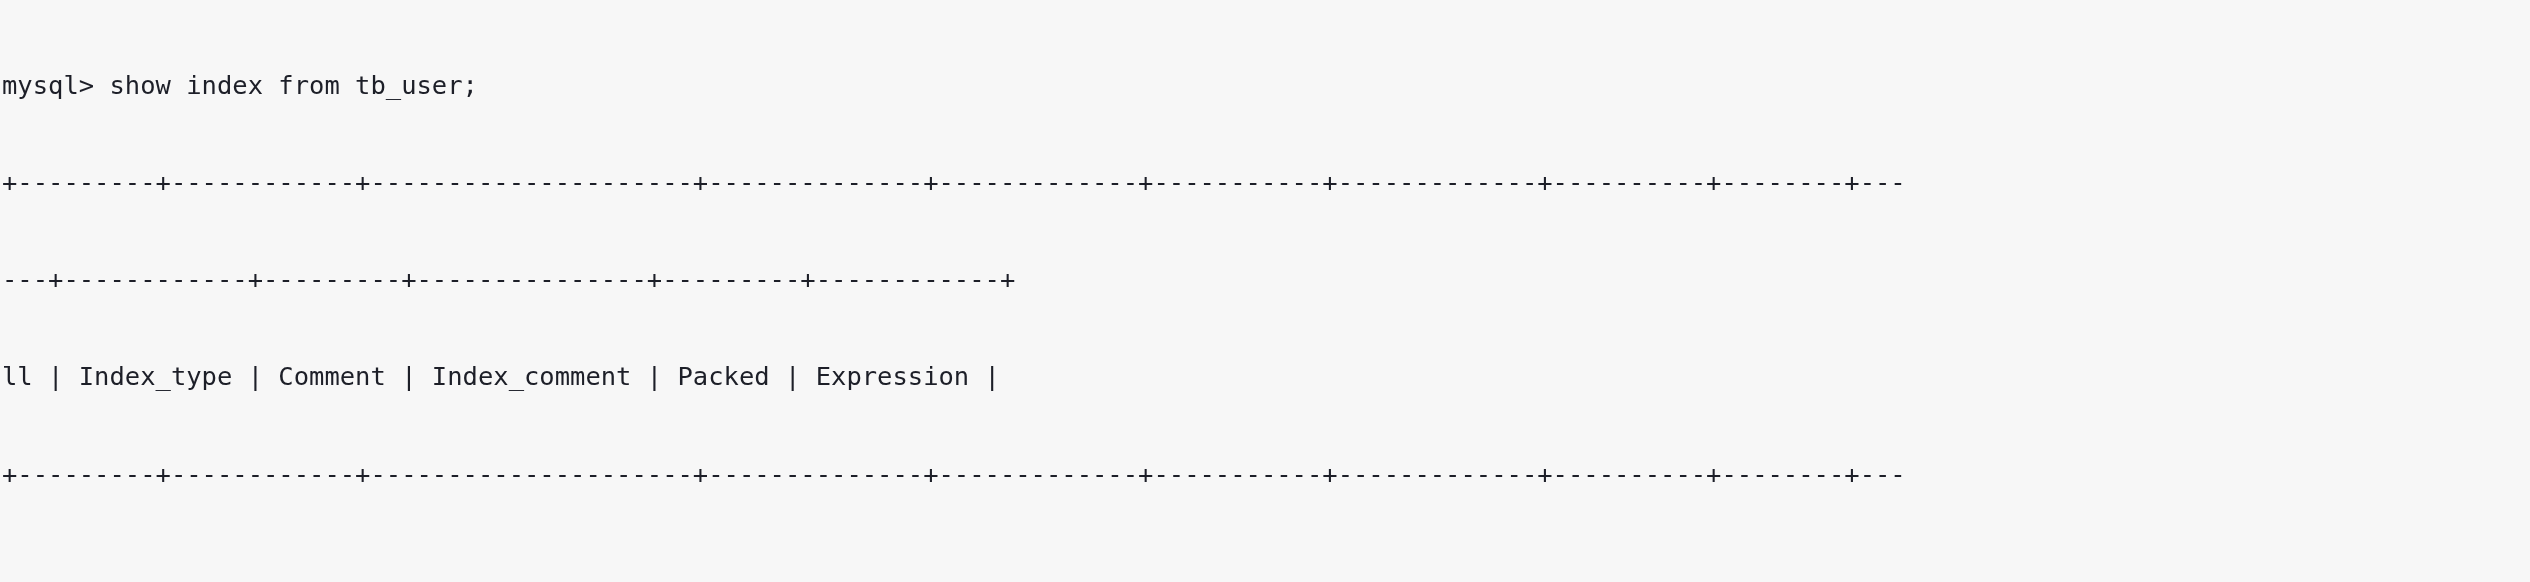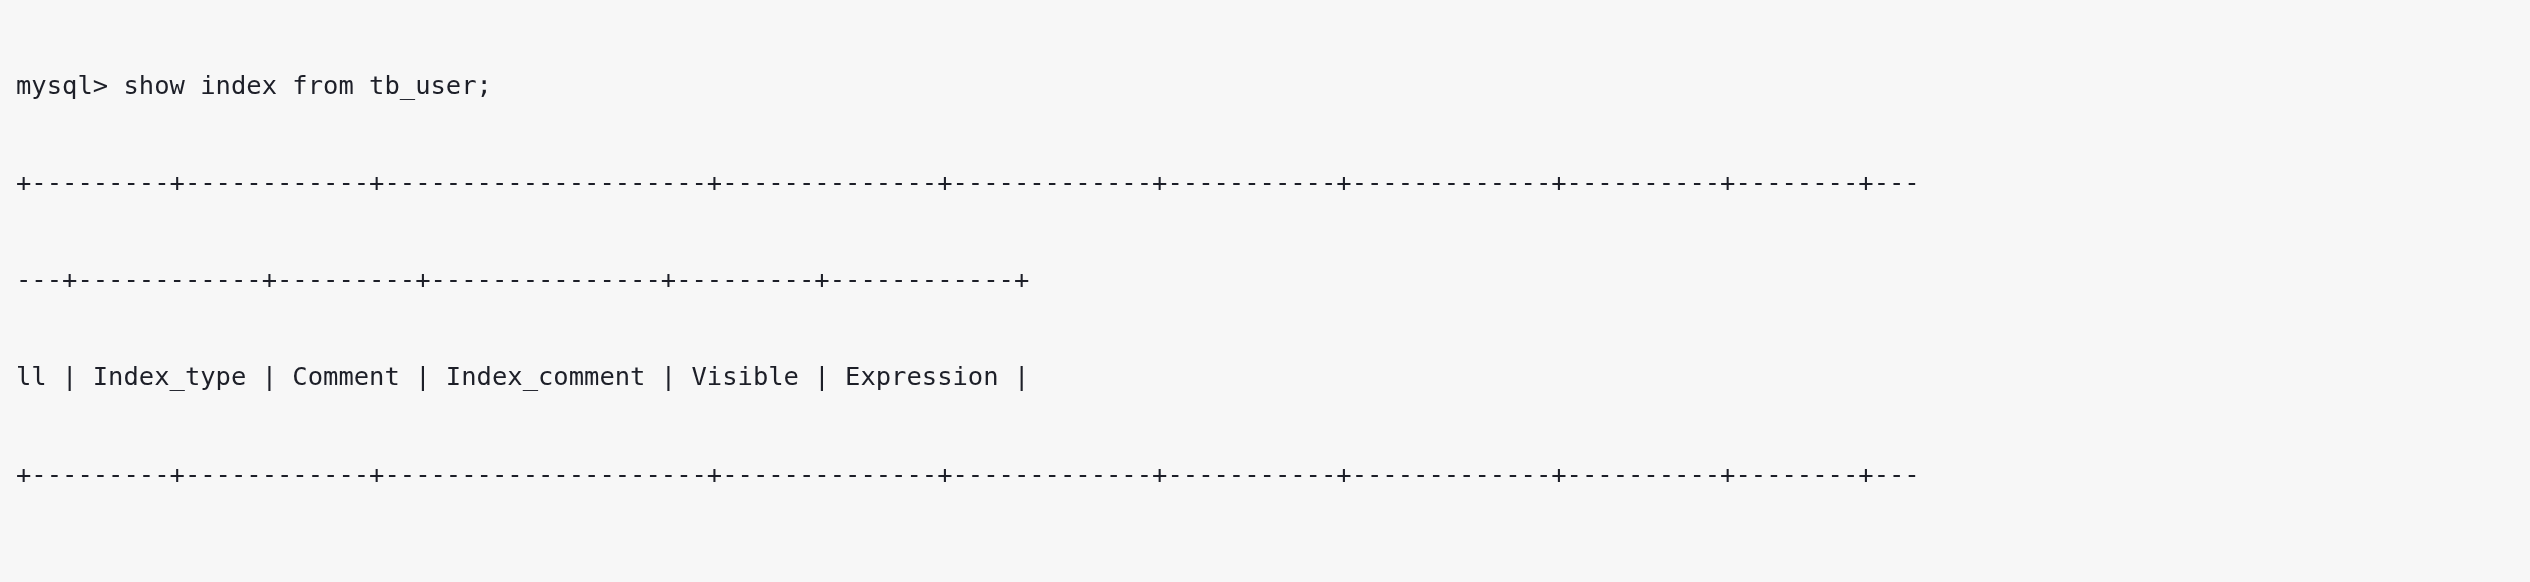--- a/index.html
+++ b/index.html
@@ -12,21 +12,21 @@
     height: 582px;
     overflow: hidden;
     font-family: "DejaVu Sans Mono", "Liberation Mono", monospace;
   }
   #terminal {
     width: 2530px;
     height: 582px;
     background: #f7f7f7;
     color: #1d1f28;
     box-sizing: border-box;
-    padding: 4px 0 0 16px;
+    padding: 4px 0 0 2px;
     font-family: "DejaVu Sans Mono", "Liberation Mono", monospace;
     font-size: 25.5px;
     line-height: 32.4px;
     letter-spacing: 0px;
     white-space: pre;
     -webkit-font-smoothing: antialiased;
   }
   .tline {
     white-space: pre;
     font-family: "DejaVu Sans Mono", "Liberation Mono", monospace;
@@ -34,20 +34,20 @@
     overflow: hidden;
   }
 </style>
 </head>
 <body>
 
 <div id="terminal">
   <div class="tline">mysql&gt; show index from tb_user;</div>
   <div class="tline">+---------+------------+---------------------+--------------+-------------+-----------+-------------+----------+--------+---</div>
   <div class="tline">---+------------+---------+---------------+---------+------------+</div>
-  <div class="tline">ll | Index_type | Comment | Index_comment | Visible | Expression |</div>
+  <div class="tline">ll | Index_type | Comment | Index_comment | Packed | Expression |</div>
   <div class="tline">+---------+------------+---------------------+--------------+-------------+-----------+-------------+----------+--------+---</div>
   
   
   
   
   
 </div>
 
 </body></html>

